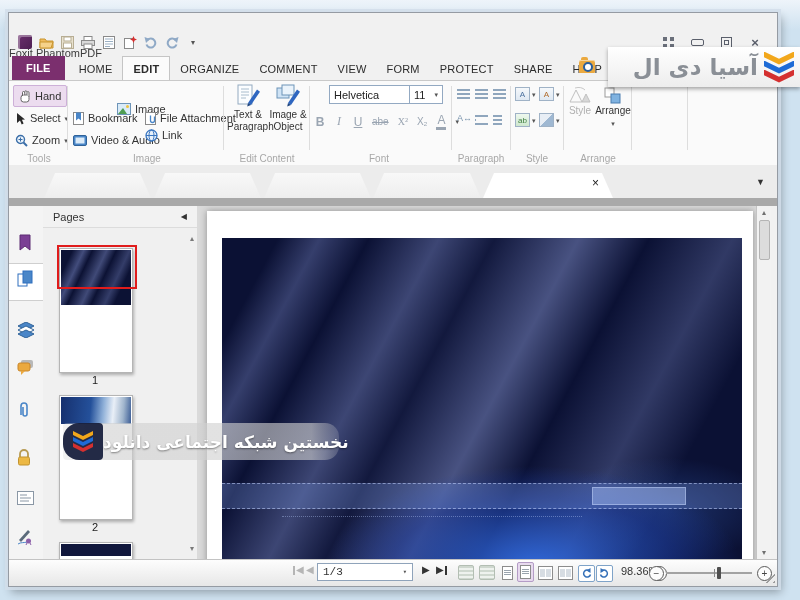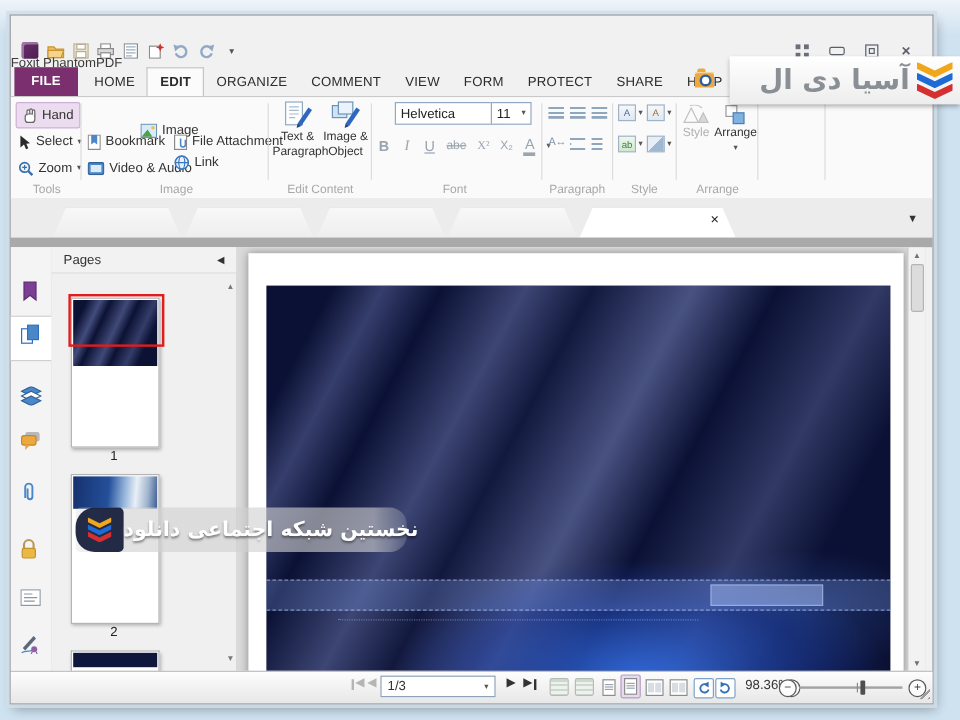--- a/index.html
+++ b/index.html
@@ -81,21 +81,21 @@
   .film2{position:absolute;left:60px;top:278px;width:300px;border-top:1px dotted rgba(185,205,250,.4);}
   .vscroll{position:absolute;right:0;top:0;width:14px;height:100%;background:#f2f2f2;border-left:1px solid #c4c4c4;}
   .vthumb{position:absolute;left:2px;top:14px;width:9px;height:38px;background:#dcdcdc;border:1px solid #b4b4b4;border-radius:2px;}
   .vscroll .ar{position:absolute;left:0;width:100%;text-align:center;font-size:8px;color:#707070;}
   
   .statusbar{position:absolute;left:0;bottom:0;width:100%;height:26px;background:linear-gradient(#fdfdfd,#e7e7e7);border-top:1px solid #c3c3c3;font-size:11px;color:#333;}
   .sb{position:absolute;top:5px;display:flex;align-items:center;}
   .nav{font-size:10px;line-height:1;}
   .nav.dis{color:#b5b5b5;}
   .navbar{display:inline-block;width:2px;height:9px;background:currentColor;margin:0 1px;}
-  .pagebox{position:absolute;left:308px;top:3px;width:96px;height:18px;background:#fff;border:1px solid #8fa3ba;display:flex;align-items:center;justify-content:space-between;padding:0 5px;box-sizing:border-box;}
+  .pagebox{position:absolute;left:308px;top:3px;width:96px;height:18px;background:#fff;border:1px solid #8fa3ba;display:flex;align-items:center;justify-content:space-between;padding:0 5px;box-sizing:border-box;font-family:Liberation Mono, monospace;}
   .histico{width:14px;height:13px;border:1px solid #b3beb3;background:repeating-linear-gradient(#cfd8cf 0 2px,#eef2ee 2px 4px);border-radius:2px;}
   .vm{width:11px;height:14px;border:1px solid #8c8c8c;background:#fff;box-sizing:border-box;padding:2px 1px;}
   .vm i{display:block;height:1px;background:#9aa4ae;margin:1px 0;}
   .vm.two{display:flex;gap:1px;padding:2px 1px;}
   .vm.two b{flex:1;background:#d7dde3;display:block;height:100%;}
   .vmhl{background:#e7daee;border:1px solid #b49cc6;border-radius:2px;padding:2px;display:flex;}
   .rotbtn{width:15px;height:15px;border:1px solid #7fa3c8;border-radius:2px;background:#fff;display:flex;align-items:center;justify-content:center;}
   .zoomslider{position:absolute;left:657px;top:12px;width:86px;height:2px;background:#a2a2a2;}
   .zoomslider .detent{position:absolute;left:48px;top:-3px;width:1px;height:8px;background:#8a8a8a;}
   .zoomslider .handle{position:absolute;left:51px;top:-5px;width:4px;height:12px;background:#4f4f4f;border-radius:1px;}

